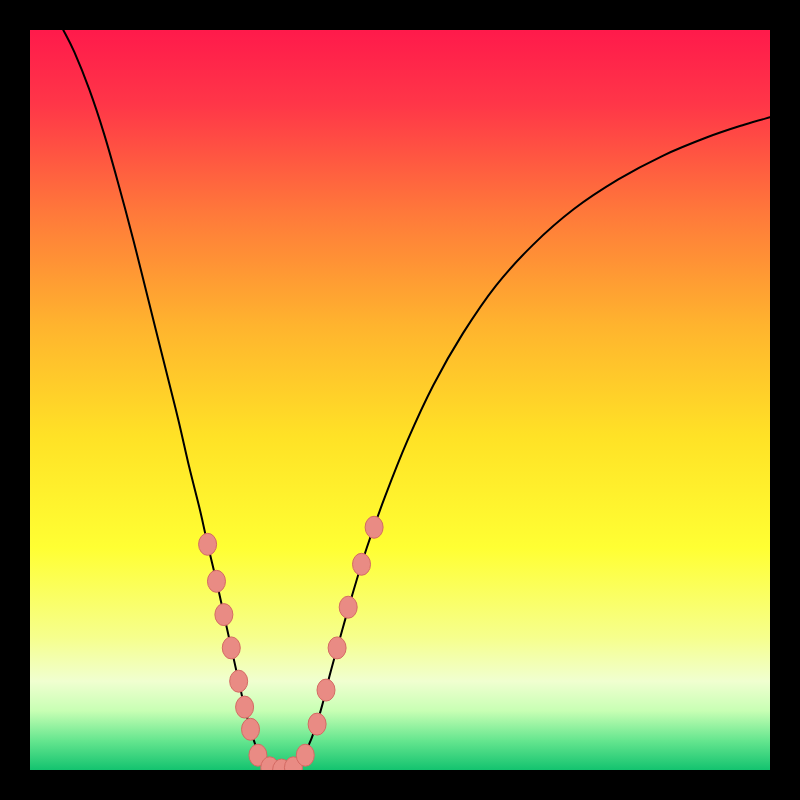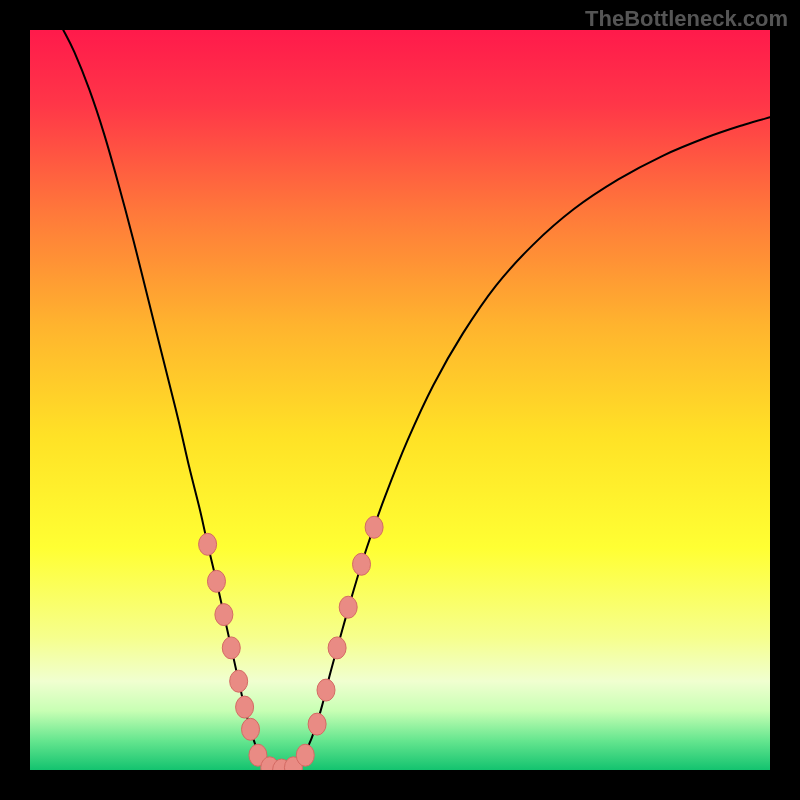--- a/index.html
+++ b/index.html
@@ -31,21 +31,20 @@
     font-size: 22px;
     font-weight: bold;
     z-index: 10;
     user-select: none;
   }
 </style>
 </head>
 <body>
 
 <div class="frame">
-  <div class="watermark">TheBottleneck.com</div>
   <div class="chart-area">
     <svg id="chart-svg" width="740" height="740" viewBox="0 0 740 740">
       <defs>
         <linearGradient id="bg-grad" x1="0" y1="0" x2="0" y2="1">
             <stop offset="0%" stop-color="#ff1a4b"></stop>
             <stop offset="10%" stop-color="#ff3648"></stop>
             <stop offset="25%" stop-color="#ff7a3a"></stop>
             <stop offset="40%" stop-color="#ffb42e"></stop>
             <stop offset="55.00000000000001%" stop-color="#ffe226"></stop>
             <stop offset="70%" stop-color="#ffff33"></stop>

